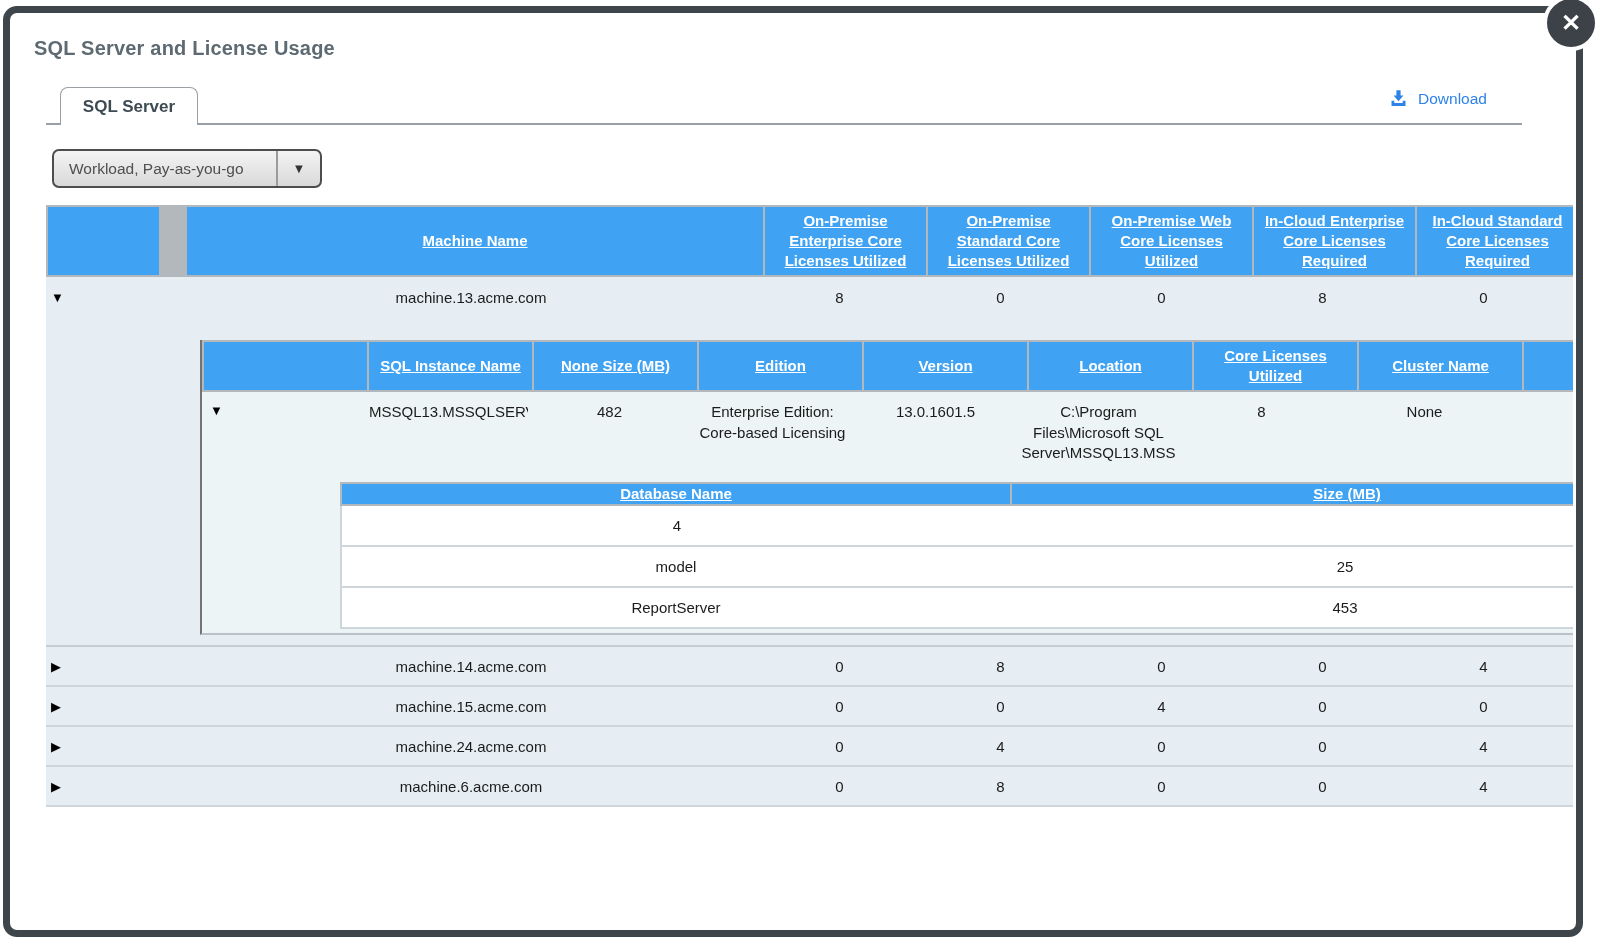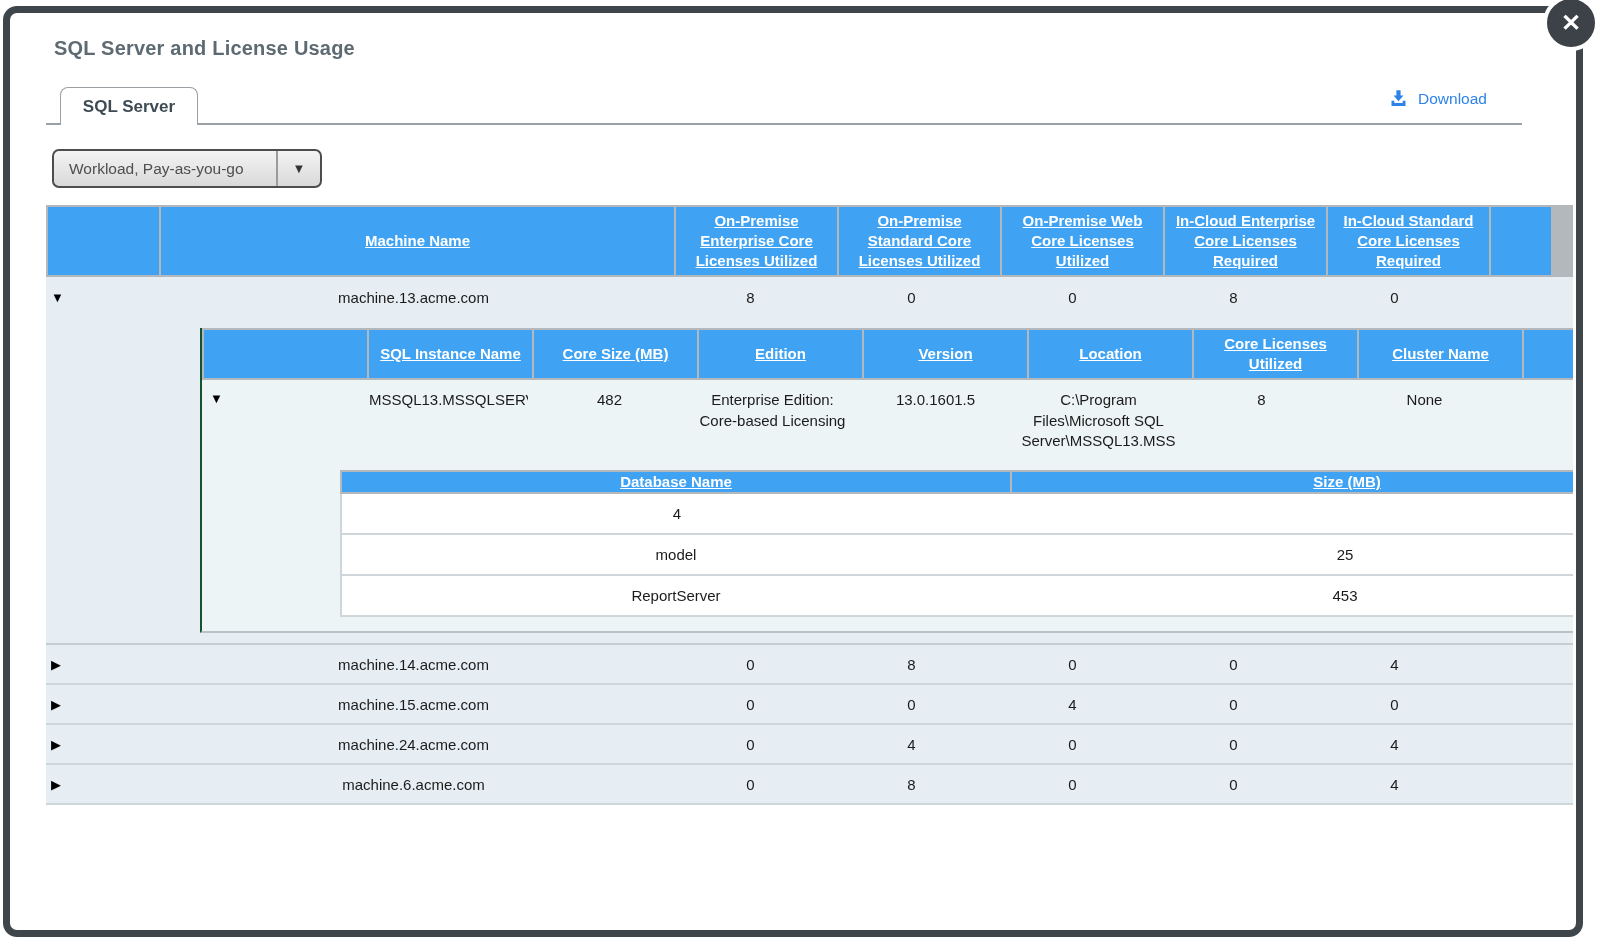--- a/index.html
+++ b/index.html
@@ -9,21 +9,21 @@
 
   
   .modal { position:absolute; left:3px; top:6px; width:1580px; height:931px;
            border:7px solid #3f464b; border-radius:14px; background:#fff; }
   .close-btn { position:absolute; left:1533px; top:-18px; width:56px; height:56px;
                border-radius:50%; background:#3c4247; border:4px solid #fff; z-index:20;
                display:flex; align-items:center; justify-content:center;
                color:#fff; font-size:24px; font-weight:bold; cursor:pointer; }
 
   
-  .page-title { position:absolute; left:44px; top:24px; font-size:20px; font-weight:bold;
+  .page-title { position:absolute; left:24px; top:24px; font-size:20px; font-weight:bold;
                 color:#5d6a72; letter-spacing:0.2px; }
   .tab-line { position:absolute; left:36px; top:110px; width:1476px; height:2px; background:#9aa0a4; z-index:1; }
   .tab { position:absolute; left:50px; top:74px; width:138px; height:38px; background:#fff;
          border:1px solid #9aa0a4; border-bottom:none; border-radius:8px 8px 0 0; z-index:2;
          display:flex; align-items:center; justify-content:center;
          font-size:17px; font-weight:bold; color:#3e4b53; cursor:pointer; }
   .download { position:absolute; left:1378px; top:75px; display:flex; align-items:center; gap:9px;
               color:#2d83e8; font-size:15.5px; cursor:pointer; }
 
   
@@ -39,32 +39,32 @@
   
   .thead { display:flex; gap:2px; padding:2px; background:#b2b8bc; }
   .th { background:#3fa2f3; color:#fff; font-weight:bold; font-size:15px; line-height:1.35;
         display:flex; align-items:center; justify-content:center; text-align:center; padding:0 8px;text-decoration:underline; }
   .arrow { font-size:13px; color:#000; cursor:pointer; line-height:1; }
 
   
   .machine-table { position:absolute; left:36px; top:192px; width:1527px; overflow:hidden; }
   .machine-table .th { height:68px; }
   .c-exp  { width:111px; flex:none; }
-  .c-name { width:513px; flex:none; }
+  .c-name { width:576px; flex:none;margin-left:26px; }
   .c-num  { width:161px; flex:none; }
   .c-part { width:60px;  flex:none; }
   .trow { display:flex; align-items:center; background:#e7eef3; height:41px; width:1540px; }
   .trow.bordered { border-bottom:2px solid #cdd6da; height:40px; }
   .td { font-size:15px; color:#1b1b1b; text-align:center; }
   .td-exp { display:flex; align-items:center; padding-left:5px; }
 
   
   .expand-panel { background:#e7eef3; padding:10px 0 10px 154px; border-bottom:2px solid #c3cdd2; }
   .instance-area { width:1390px; background:#edf4f5;
-                   border-left:2px solid #14532d; border-bottom:2px solid #b8c2c7; padding-bottom:14px; }
+                   border-left:2px solid #737373; border-bottom:2px solid #b8c2c7; padding-bottom:4px;margin-top:12px; }
   .instance-area .th { height:48px; }
   .i-col { width:163px; flex:none; }
   .i-part { width:60px; flex:none; }
   .irow { display:flex; align-items:flex-start; background:#edf4f5; min-height:84px;
           padding-top:10px; width:1390px; }
   .irow .td { line-height:1.38; padding:0 4px; }
   .irow .i-name { white-space:nowrap; overflow:hidden; }
   .irow .td-exp { padding-left:8px; padding-top:2px; }
 
   
@@ -134,21 +134,21 @@
         <div class="td c-num">8</div>
         <div class="td c-num">0</div>
       </div>
 
       <div class="expand-panel">
         <div class="instance-area">
 
           <div class="thead">
             <div class="th i-col"></div>
             <div class="th i-col">SQL Instance Name</div>
-            <div class="th i-col">Core Size (MB)</div>
+            <div class="th i-col">None Size (MB)</div>
             <div class="th i-col">Edition</div>
             <div class="th i-col">Version</div>
             <div class="th i-col">Location</div>
             <div class="th i-col">Core Licenses Utilized</div>
             <div class="th i-col">Cluster Name</div>
             <div class="th i-part"></div>
           </div>
 
           <div class="irow">
             <div class="td i-col td-exp">

